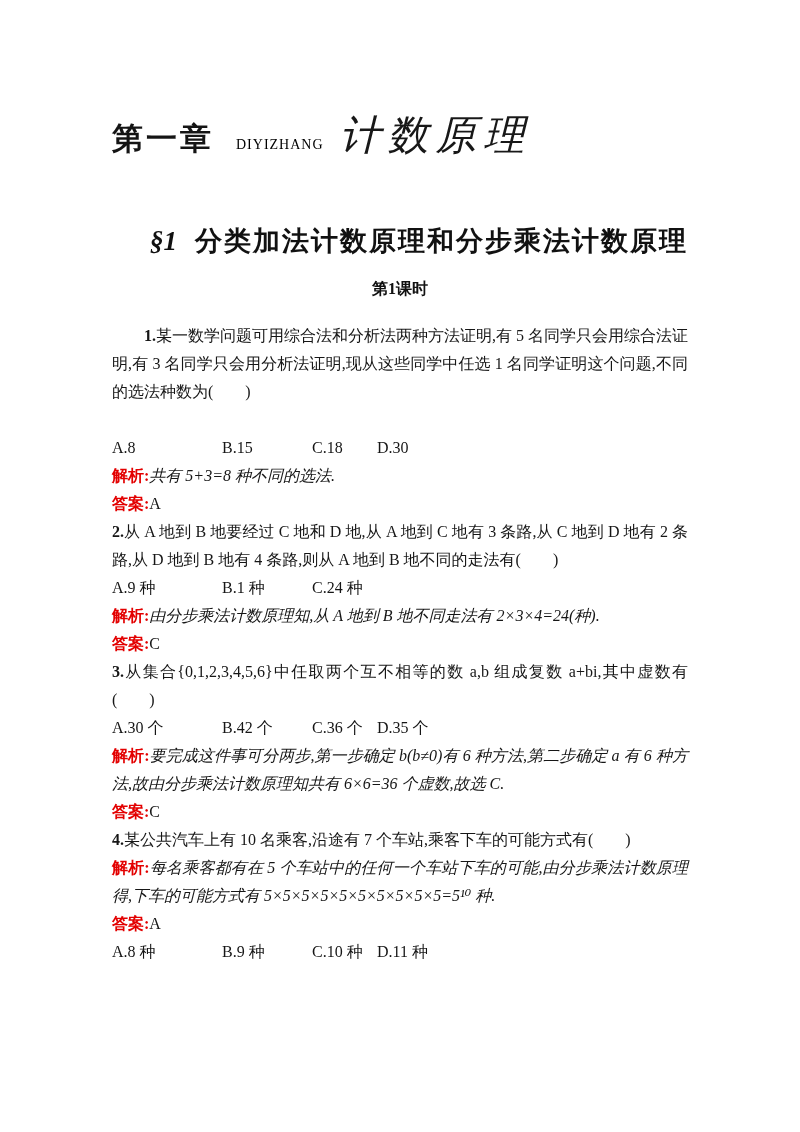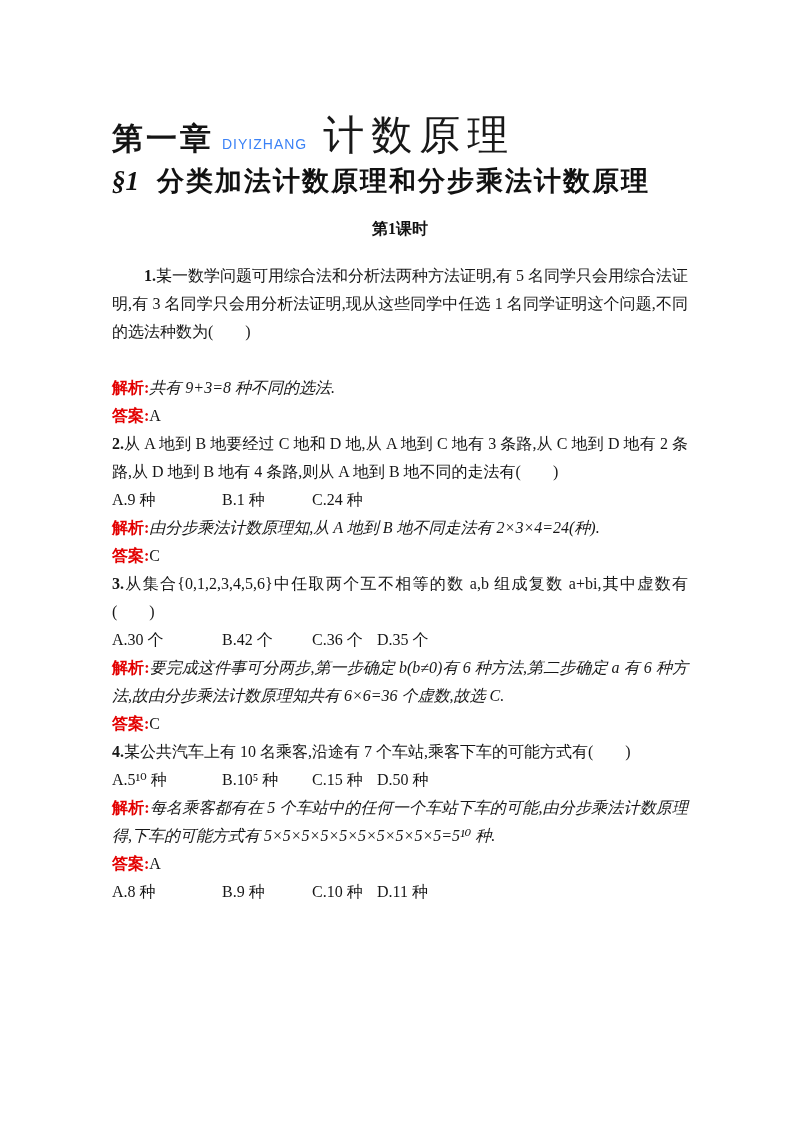--- a/index.html
+++ b/index.html
@@ -9,30 +9,30 @@
     font-family:"Liberation Serif","DejaVu Serif",serif;
     color:#161616; padding:108px 90px 0 90px; overflow:hidden; position:relative;
   }
   
   .chapter-row { display:flex; align-items:baseline; white-space:nowrap; }
   .chapter-num {
     font-family:"Liberation Sans","DejaVu Sans",sans-serif;
     font-weight:bold; font-size:31px; letter-spacing:3px; color:#141414;
   }
   .chapter-pinyin {
-    font-size:14px; color:#3b82f6; margin-left:8px; letter-spacing:1px;
-    font-family:Liberation Sans, sans-serif;
+    font-size:14px; color:#000000; margin-left:22px; letter-spacing:1px;
+    font-family:Liberation Serif, serif;
   }
   .chapter-title {
     font-family:"Liberation Sans","DejaVu Sans",sans-serif;
-    font-size:41px; margin-left:16px; letter-spacing:7px; color:#181818;
+    font-size:41px; margin-left:16px; letter-spacing:7px; color:#181818;font-style:italic;
   }
   
   .section-title {
-    text-align:left; font-weight:bold; font-size:27px;
+    margin-top:60px; text-align:right; font-weight:bold; font-size:27px;
     letter-spacing:2px; color:#111;
   }
   .section-num { font-style:italic; margin-right:18px; letter-spacing:0; }
   .lesson-title { margin-top:20px; text-align:center; font-weight:bold; font-size:16px; color:#111; }
   
   .content { margin-top:22px; font-size:16px; line-height:28px; text-align:justify; }
   .content p { margin:0; }
   .stem.indent { text-indent:32px; }
   .gap-after { margin-bottom:28px !important; }
   .qnum { font-weight:bold; }
@@ -59,21 +59,27 @@
   <div class="section-title">
     <span class="section-num">§1</span><span>分类加法计数原理和分步乘法计数原理</span>
   </div>
 
   <div class="lesson-title">第1课时</div>
 
   <div class="content">
 
     <div>
       <p class="stem indent gap-after"><span class="qnum">1.</span><span>某一数学问题可用综合法和分析法两种方法证明,有 5 名同学只会用综合法证明,有 3 名同学只会用分析法证明,现从这些同学中任选 1 名同学证明这个问题,不同的选法种数为(　　)</span></p>
-      <p><span class="red-label">解析:</span><span class="analysis-text">共有 9+3=8 种不同的选法.</span></p>
+      <div class="options">
+        <span class="opt-a">A.8</span>
+        <span class="opt-b">B.15</span>
+        <span class="opt-c">C.18</span>
+        <span class="opt-d">D.30</span>
+      </div>
+      <p><span class="red-label">解析:</span><span class="analysis-text">共有 5+3=8 种不同的选法.</span></p>
       <p><span class="red-label">答案:</span><span class="answer-text">A</span></p>
     </div>
 
     <div>
       <p class="stem"><span class="qnum">2.</span><span>从 A 地到 B 地要经过 C 地和 D 地,从 A 地到 C 地有 3 条路,从 C 地到 D 地有 2 条路,从 D 地到 B 地有 4 条路,则从 A 地到 B 地不同的走法有(　　)</span></p>
       <div class="options">
         <span class="opt-a">A.9 种</span>
         <span class="opt-b">B.1 种</span>
         <span class="opt-c">C.24 种</span>
       </div>
@@ -88,26 +94,20 @@
         <span class="opt-b">B.42 个</span>
         <span class="opt-c">C.36 个</span>
         <span class="opt-d">D.35 个</span>
       </div>
       <p><span class="red-label">解析:</span><span class="analysis-text">要完成这件事可分两步,第一步确定 b(b≠0)有 6 种方法,第二步确定 a 有 6 种方法,故由分步乘法计数原理知共有 6×6=36 个虚数,故选 C.</span></p>
       <p><span class="red-label">答案:</span><span class="answer-text">C</span></p>
     </div>
 
     <div>
       <p class="stem"><span class="qnum">4.</span><span>某公共汽车上有 10 名乘客,沿途有 7 个车站,乘客下车的可能方式有(　　)</span></p>
-      <div class="options">
-        <span class="opt-a">A.5¹⁰ 种</span>
-        <span class="opt-b">B.10⁵ 种</span>
-        <span class="opt-c">C.15 种</span>
-        <span class="opt-d">D.50 种</span>
-      </div>
       <p><span class="red-label">解析:</span><span class="analysis-text">每名乘客都有在 5 个车站中的任何一个车站下车的可能,由分步乘法计数原理得,下车的可能方式有 5×5×5×5×5×5×5×5×5×5=5¹⁰ 种.</span></p>
       <p><span class="red-label">答案:</span><span class="answer-text">A</span></p>
     </div>
 
     <div>
       <div class="options">
         <span class="opt-a">A.8 种</span>
         <span class="opt-b">B.9 种</span>
         <span class="opt-c">C.10 种</span>
         <span class="opt-d">D.11 种</span>

